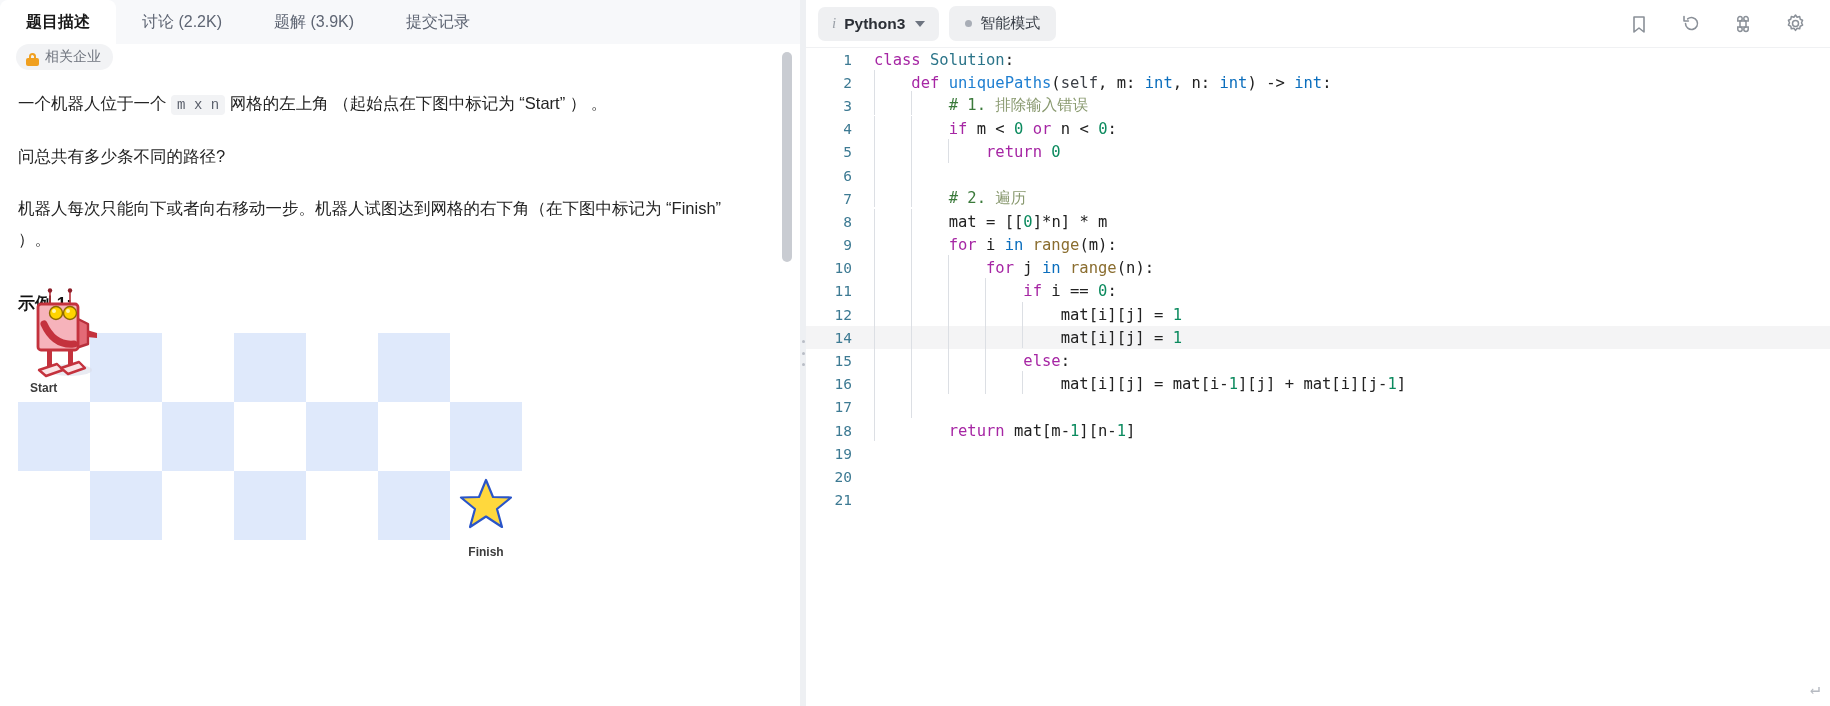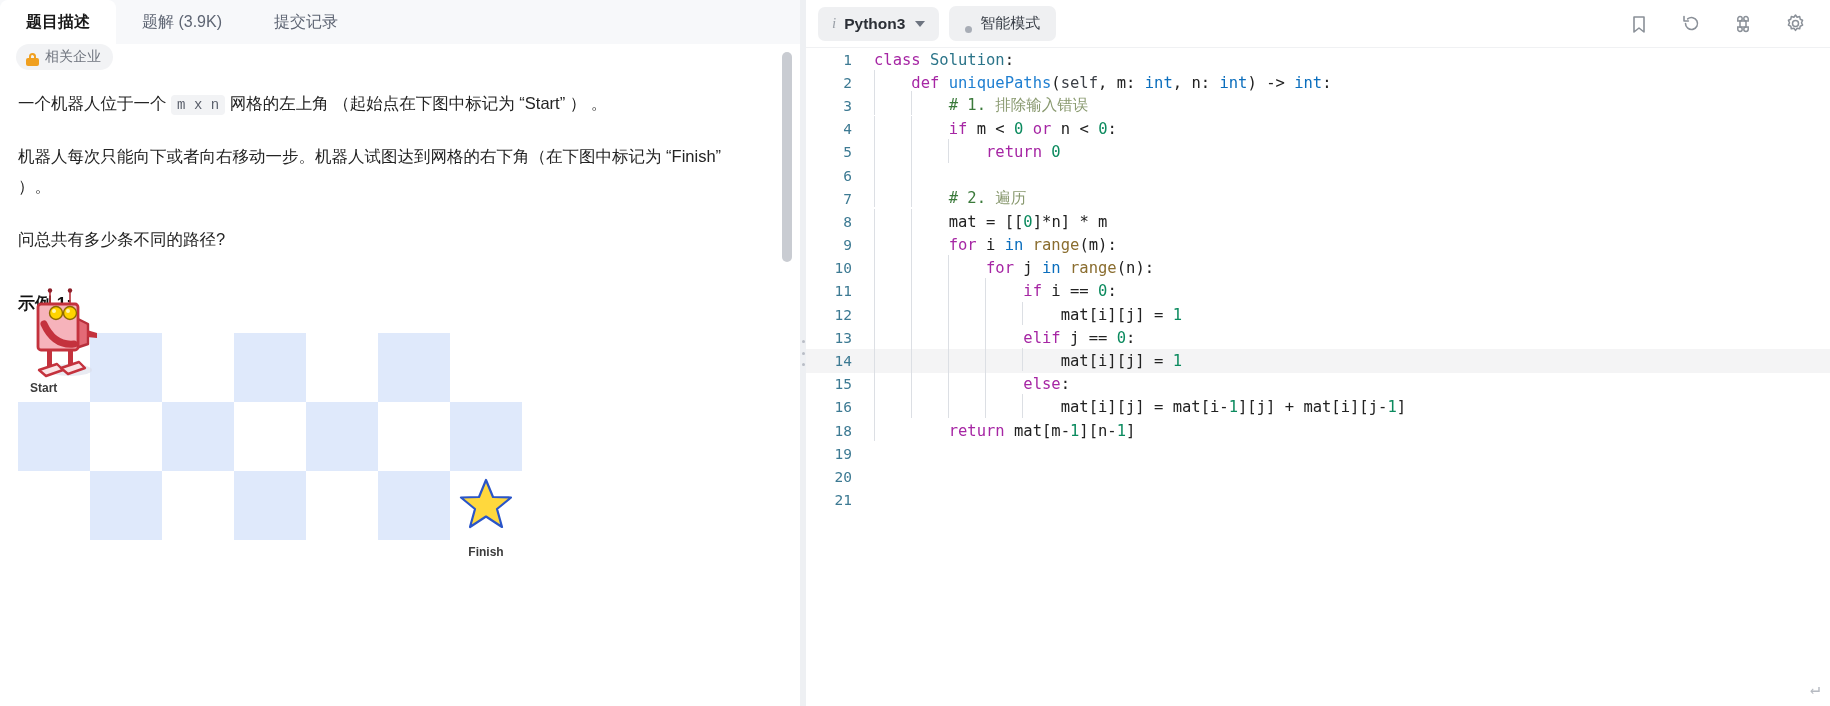--- a/index.html
+++ b/index.html
@@ -224,21 +224,21 @@
     color: #9aa0a8;
   }
   .chev {
     width: 0; height: 0;
     border-left: 5px solid transparent;
     border-right: 5px solid transparent;
     border-top: 6px solid #6d7480;
     margin-left: 2px;
   }
   .smart-pill {
-    display: flex; align-items: flex-end; gap: 8px;
+    display: flex; align-items: center; gap: 8px;
     background: #eff0f2;
     border-radius: 7px;
     padding: 8px 16px;
     font-size: 15px;
     color: #3a3f48;
     cursor: pointer;
   }
   .smart-dot {
     width: 7px; height: 7px; border-radius: 50%;
     background: #a8adb6;
@@ -307,20 +307,23 @@
 
 <div class="app">
 
   <div class="left-panel">
 
     <div class="tabbar">
       <div class="tab active">
         <span>题目描述</span>
       </div>
       <div class="tab">
+        <span>讨论 (2.2K)</span>
+      </div>
+      <div class="tab">
         <span>题解 (3.9K)</span>
       </div>
       <div class="tab">
         <span>提交记录</span>
       </div>
       <div class="tabbar-rest"></div>
     </div>
 
     <div class="subbar">
       <div class="company-chip">
@@ -329,23 +332,23 @@
             <span class="body"></span>
         </span>
         <span>相关企业</span>
       </div>
     </div>
 
     <div class="content">
 
       <p class="para"><span>一个机器人位于一个 </span><code class="inline">m x n</code><span> 网格的左上角 （起始点在下图中标记为 “Start” ） 。</span></p>
 
+      <p class="para">问总共有多少条不同的路径?</p>
+
       <p class="para">机器人每次只能向下或者向右移动一步。机器人试图达到网格的右下角（在下图中标记为 “Finish” ）。</p>
-
-      <p class="para">问总共有多少条不同的路径?</p>
 
       <div class="example-title">示例 1:</div>
 
       <div class="grid-wrap">
         <div class="grid">
 
           <div class="cell white"></div>
           <div class="cell blue"></div>
           <div class="cell white"></div>
           <div class="cell blue"></div>
@@ -521,40 +524,40 @@
       <div class="code-row">
         <span class="gutter">11</span>
         <span class="code-text"><span class="ig" style="left:6px"></span><span class="ig" style="left:43px"></span><span class="ig" style="left:80px"></span><span class="ig" style="left:117px"></span>                <span class="kw">if</span> <span class="pln">i</span> <span class="op">==</span> <span class="num">0</span><span class="op">:</span></span>
       </div>
 
       <div class="code-row">
         <span class="gutter">12</span>
         <span class="code-text"><span class="ig" style="left:6px"></span><span class="ig" style="left:43px"></span><span class="ig" style="left:80px"></span><span class="ig" style="left:117px"></span><span class="ig" style="left:154px"></span>                    <span class="pln">mat[i][j]</span> <span class="op">=</span> <span class="num">1</span></span>
       </div>
 
-      <div class="code-row">
-        <span class="gutter">13</span>
-        <span class="code-text"><span class="ig" style="left:6px"></span><span class="ig" style="left:43px"></span><span class="ig" style="left:80px"></span><span class="ig" style="left:117px"></span>                <span class="kw">elif</span> <span class="pln">j</span> <span class="op">==</span> <span class="num">0</span><span class="op">:</span></span>
-      </div>
 
       <div class="code-row active">
         <span class="gutter">14</span>
         <span class="code-text"><span class="ig" style="left:6px"></span><span class="ig" style="left:43px"></span><span class="ig" style="left:80px"></span><span class="ig" style="left:117px"></span><span class="ig" style="left:154px"></span>                    <span class="pln">mat[i][j]</span> <span class="op">=</span> <span class="num">1</span></span>
       </div>
 
       <div class="code-row">
         <span class="gutter">15</span>
         <span class="code-text"><span class="ig" style="left:6px"></span><span class="ig" style="left:43px"></span><span class="ig" style="left:80px"></span><span class="ig" style="left:117px"></span>                <span class="kw">else</span><span class="op">:</span></span>
       </div>
 
       <div class="code-row">
         <span class="gutter">16</span>
         <span class="code-text"><span class="ig" style="left:6px"></span><span class="ig" style="left:43px"></span><span class="ig" style="left:80px"></span><span class="ig" style="left:117px"></span><span class="ig" style="left:154px"></span>                    <span class="pln">mat[i][j]</span> <span class="op">=</span> <span class="pln">mat[i-</span><span class="num">1</span><span class="pln">][j]</span> <span class="op">+</span> <span class="pln">mat[i][j-</span><span class="num">1</span><span class="pln">]</span></span>
       </div>
 
+      <div class="code-row">
+        <span class="gutter">17</span>
+        <span class="code-text"><span class="ig" style="left:6px"></span><span class="ig" style="left:43px"></span> </span>
+      </div>
 
       <div class="code-row">
         <span class="gutter">18</span>
         <span class="code-text"><span class="ig" style="left:6px"></span>        <span class="kw">return</span> <span class="pln">mat[m-</span><span class="num">1</span><span class="pln">][n-</span><span class="num">1</span><span class="pln">]</span></span>
       </div>
 
       <div class="code-row">
         <span class="gutter">19</span>
         <span class="code-text"> </span>
       </div>

